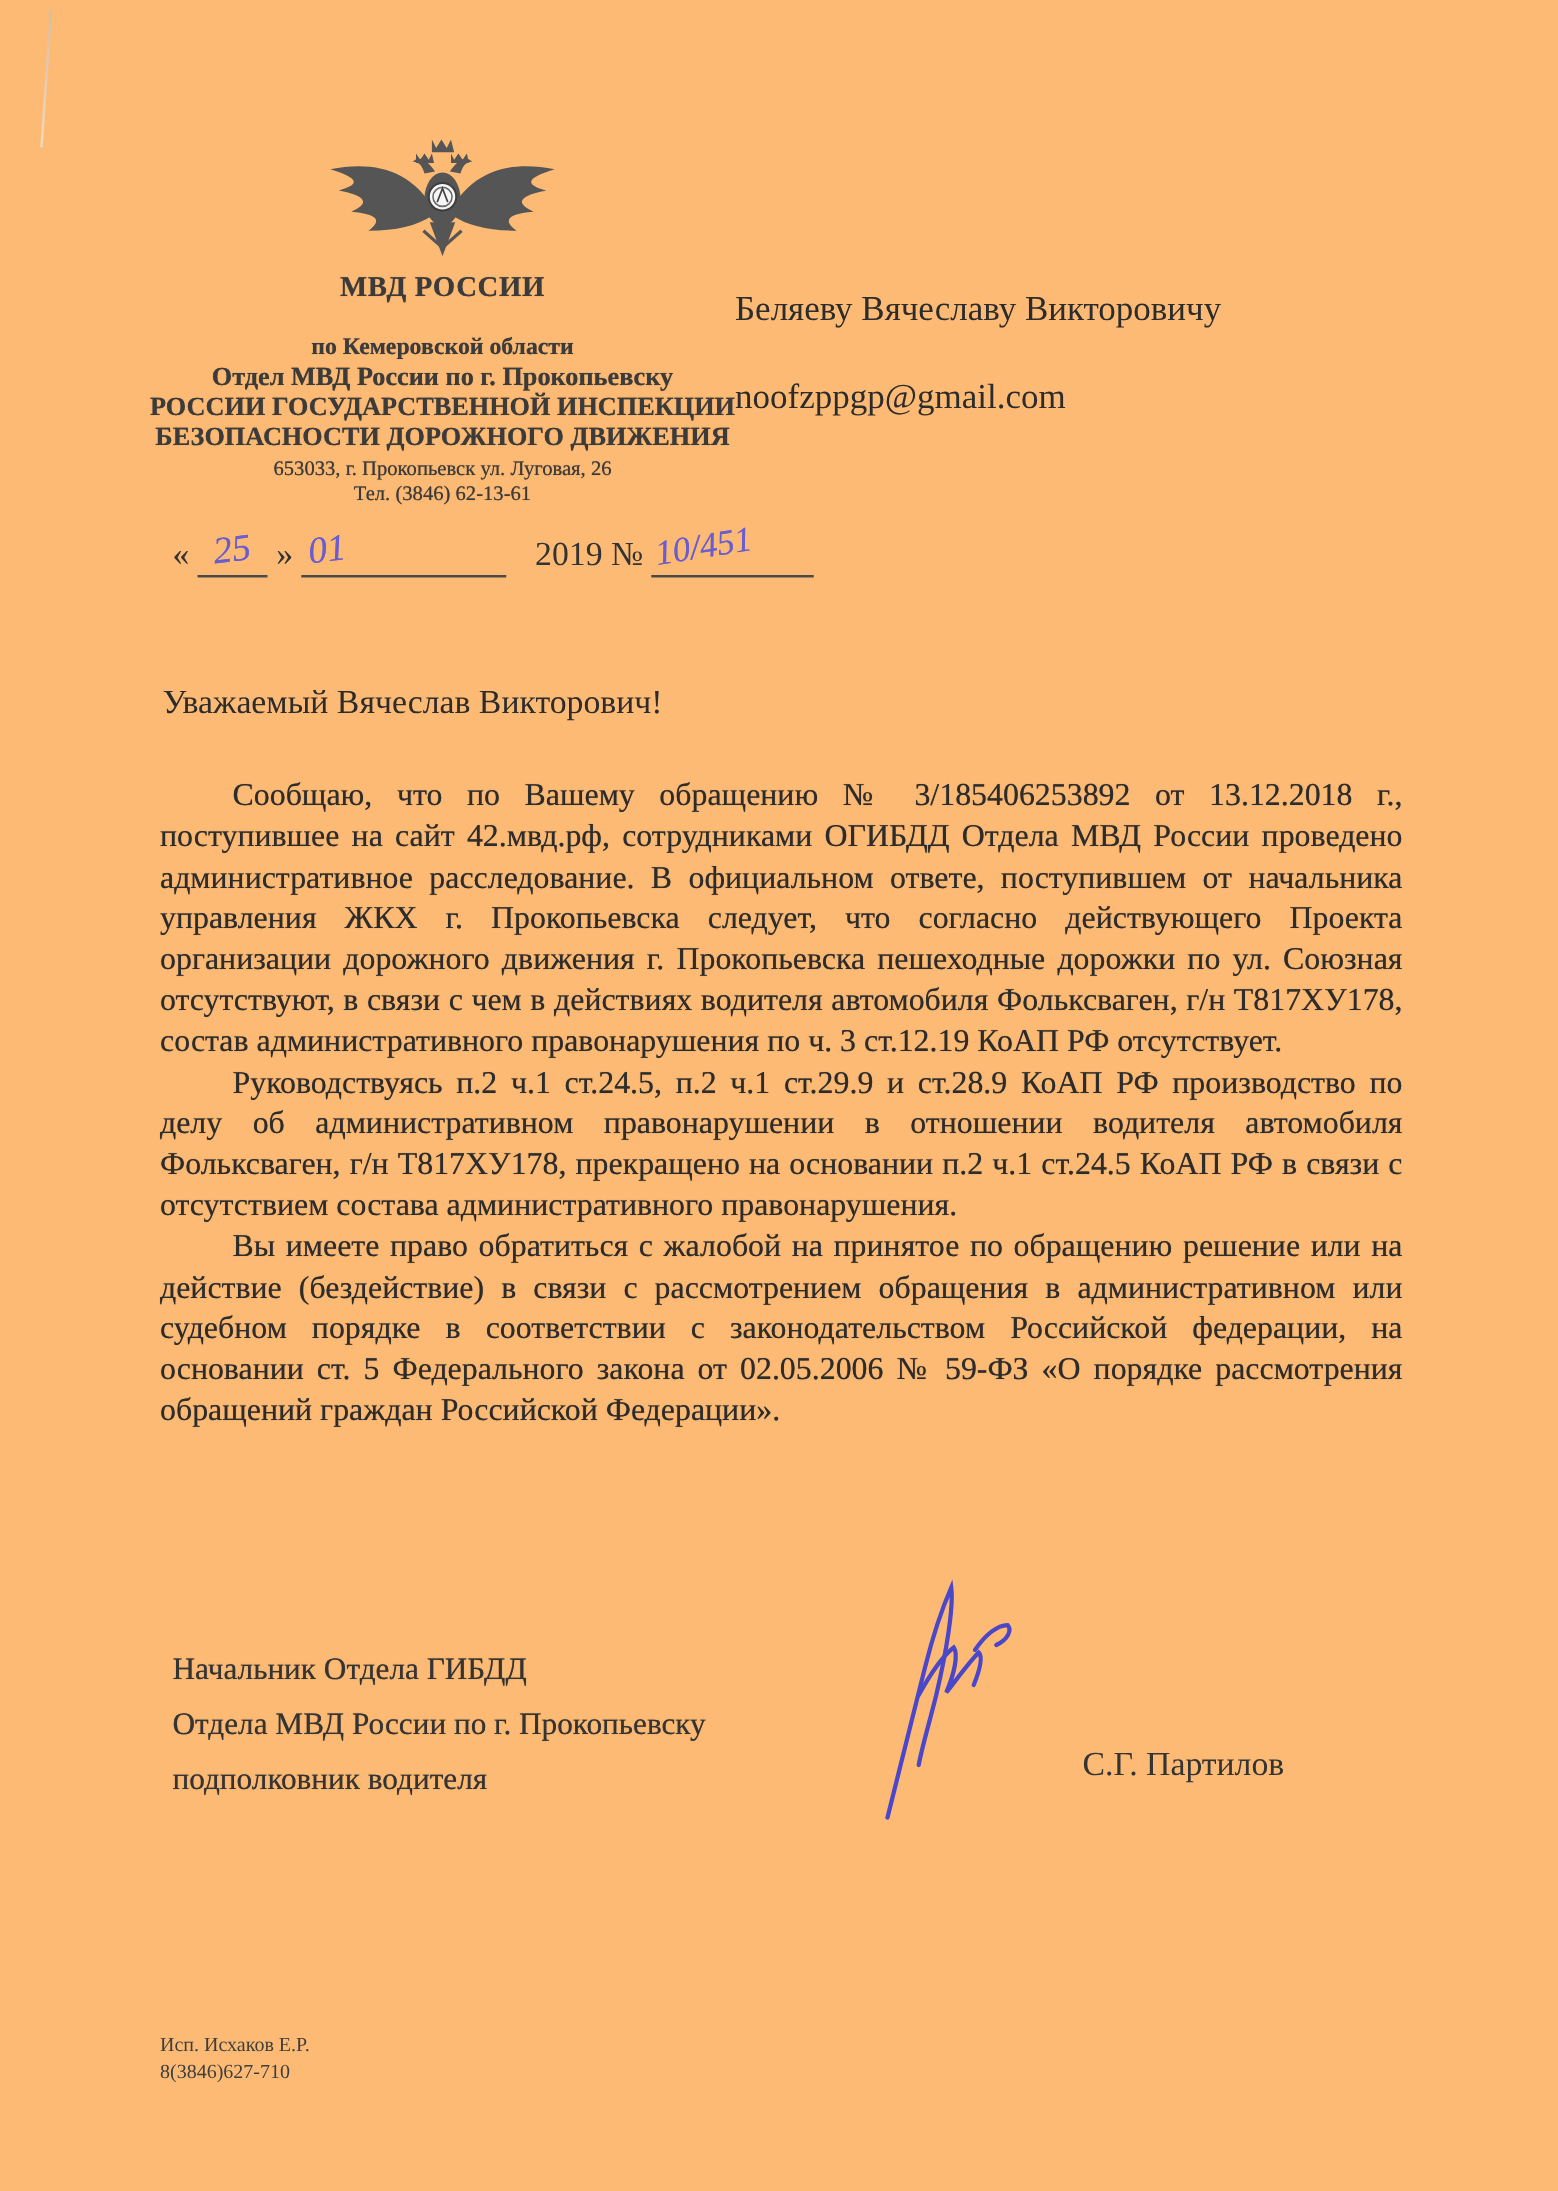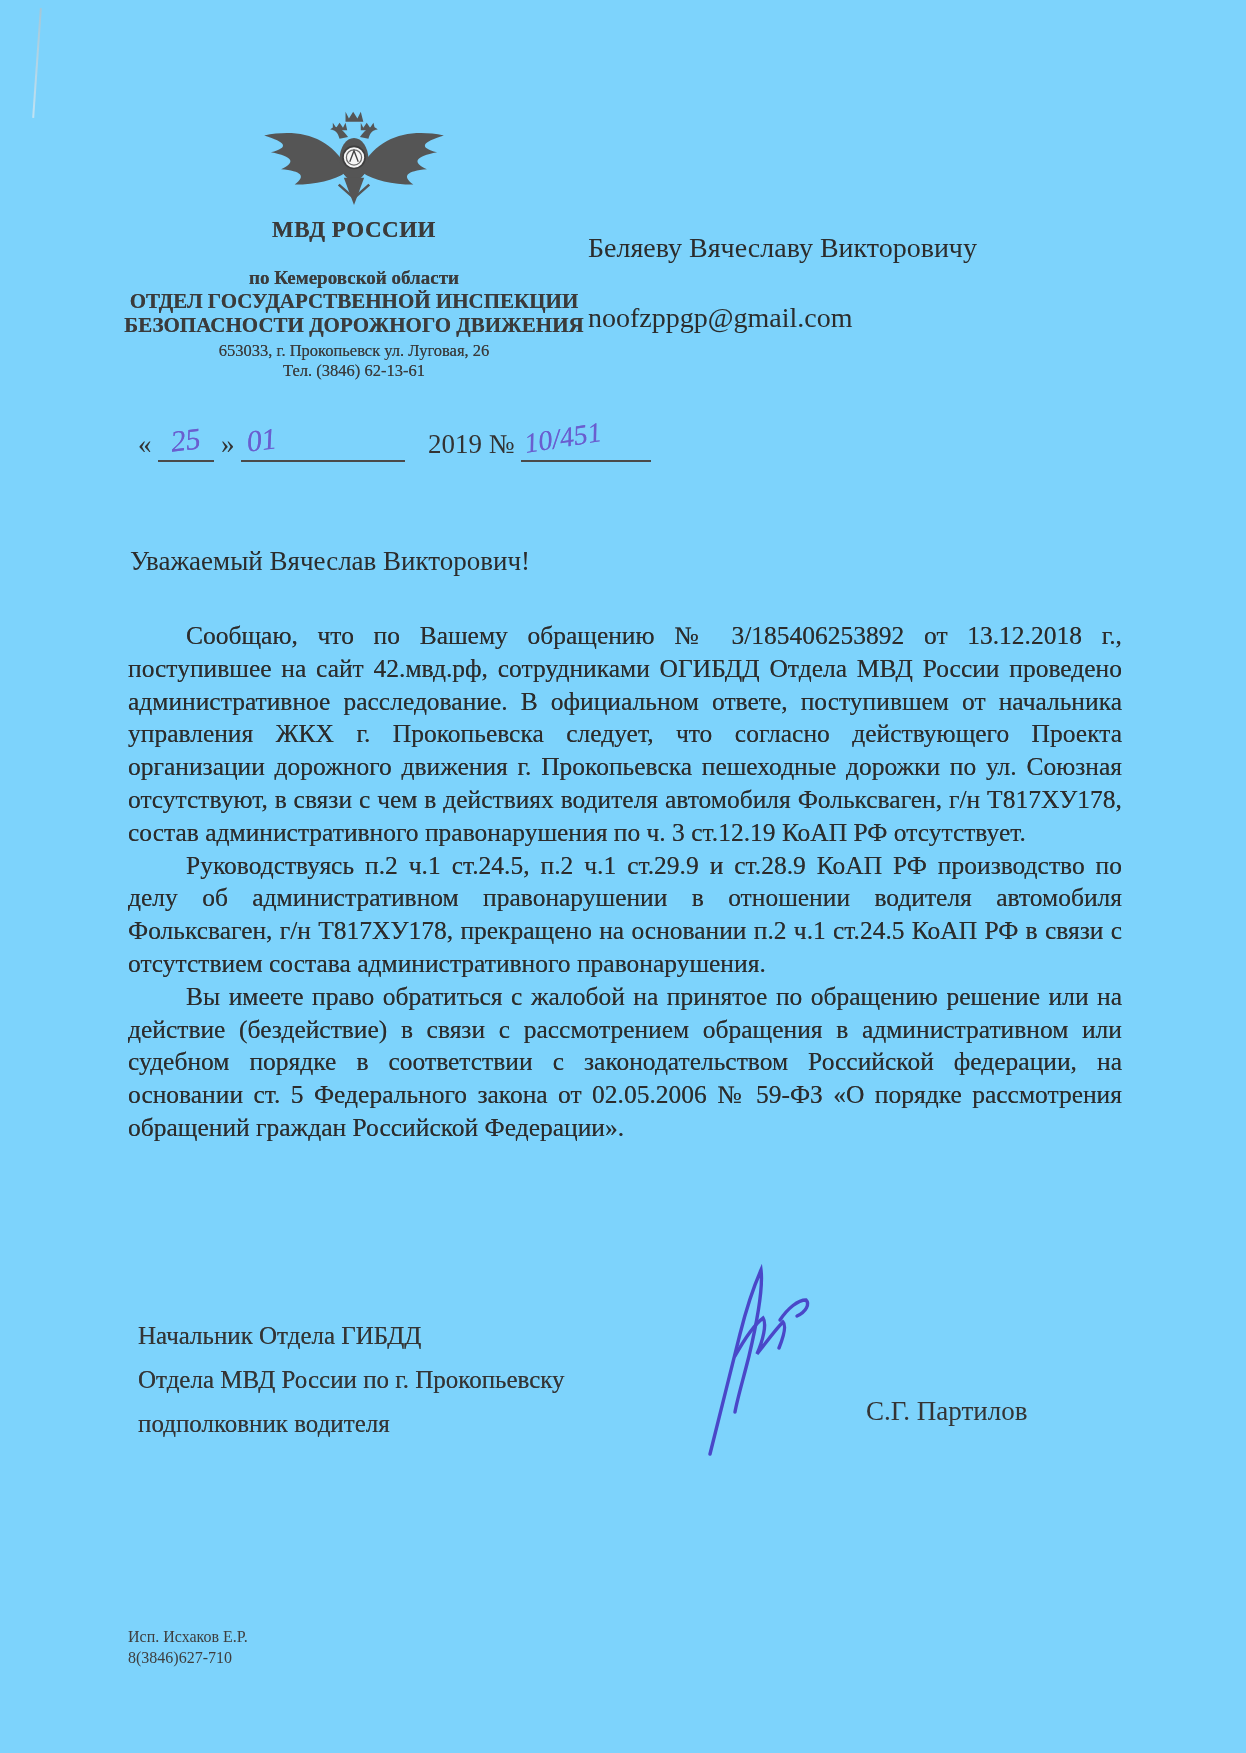--- a/index.html
+++ b/index.html
@@ -1,18 +1,18 @@
 <!DOCTYPE html>
 <html><head>
 <meta charset="utf-8">
 <style>
   html, body { margin:0; padding:0; background:#d9d9d9; }
   .page {
     position:relative; width:1246px; height:1753px;
-    background:#7dd3fc; margin:0 auto; overflow:hidden;
+    background:#fdba74; margin:0 auto; overflow:hidden;
     font-family:"Liberation Serif","DejaVu Serif",serif;
     color:#2c2c2c;
   }
   .scan-artifact {
     position:absolute; left:36px; top:8px; width:2px; height:110px;
     background:linear-gradient(#bfbfbf,#ededed); transform:rotate(4deg); opacity:.6;
   }
   
   .letterhead {
     position:absolute; left:115px; top:110px; width:478px;
@@ -91,21 +91,22 @@
         <ellipse cx="120" cy="58" rx="17" ry="25"></ellipse>
         <path d="M108 80 L120 112 L132 80 Z"></path>
       </g>
       <path d="M102 88 L120 104 L138 88" fill="none" stroke="#555555" stroke-width="3"></path>
       <circle cx="120" cy="56" r="13" fill="#f6f6f6" stroke="#3f3f3f" stroke-width="2"></circle>
       <circle cx="120" cy="56" r="9" fill="none" stroke="#6a6a6a" stroke-width="1.5"></circle>
       <path d="M115 61 L120 48 L125 61" stroke="#454545" fill="none" stroke-width="1.6"></path>
     </svg>
     <div class="lh-1">МВД РОССИИ</div>
     <div class="lh-3">по Кемеровской области</div>
-    <div class="lh-5">ОТДЕЛ ГОСУДАРСТВЕННОЙ ИНСПЕКЦИИ</div>
+    <div class="lh-4">Отдел МВД России по г. Прокопьевску</div>
+    <div class="lh-5">РОССИИ ГОСУДАРСТВЕННОЙ ИНСПЕКЦИИ</div>
     <div class="lh-6">БЕЗОПАСНОСТИ ДОРОЖНОГО ДВИЖЕНИЯ</div>
     <div class="lh-addr">653033, г. Прокопьевск  ул.  Луговая, 26</div>
     <div class="lh-phone">Тел.  (3846) 62-13-61</div>
   </div>
 
   <div class="recipient">
     <div>Беляеву Вячеславу Викторовичу</div>
     <div class="recipient-email">noofzppgp@gmail.com</div>
   </div>
 

